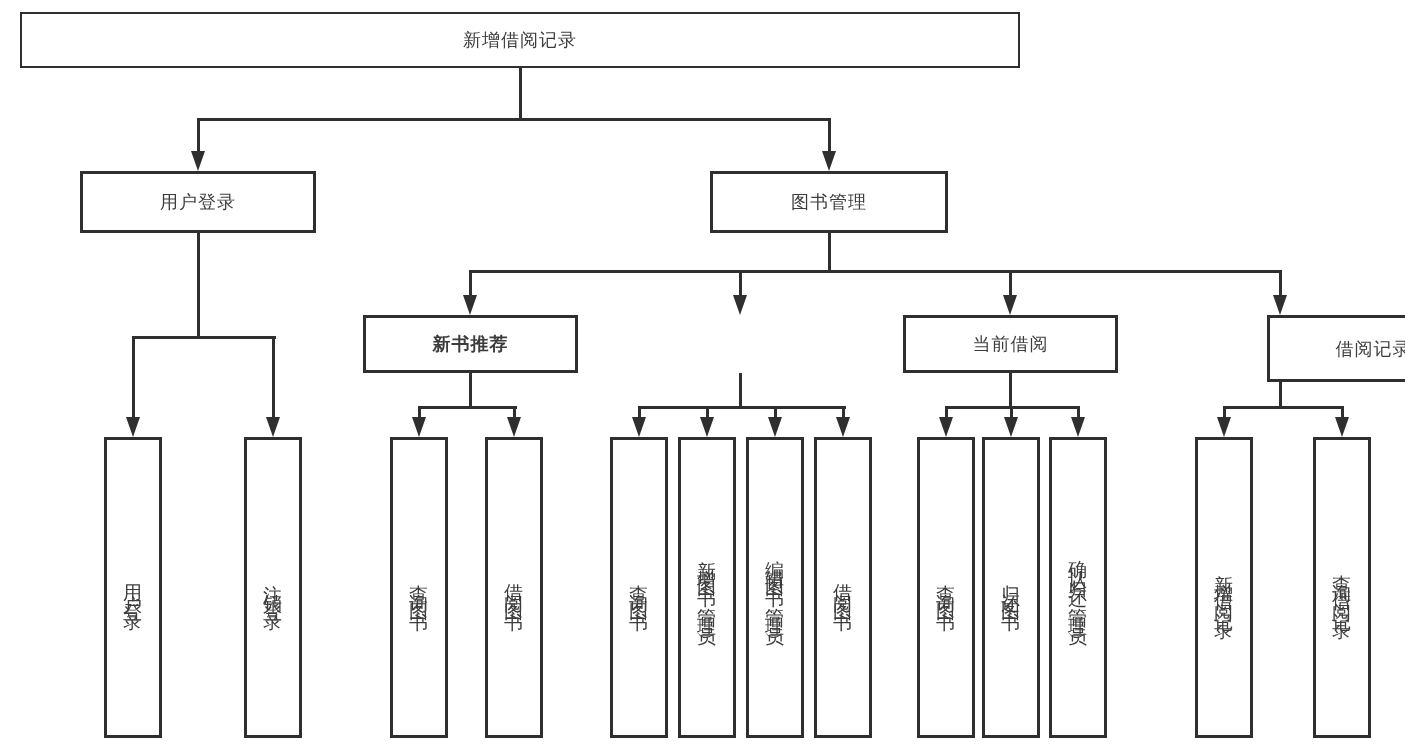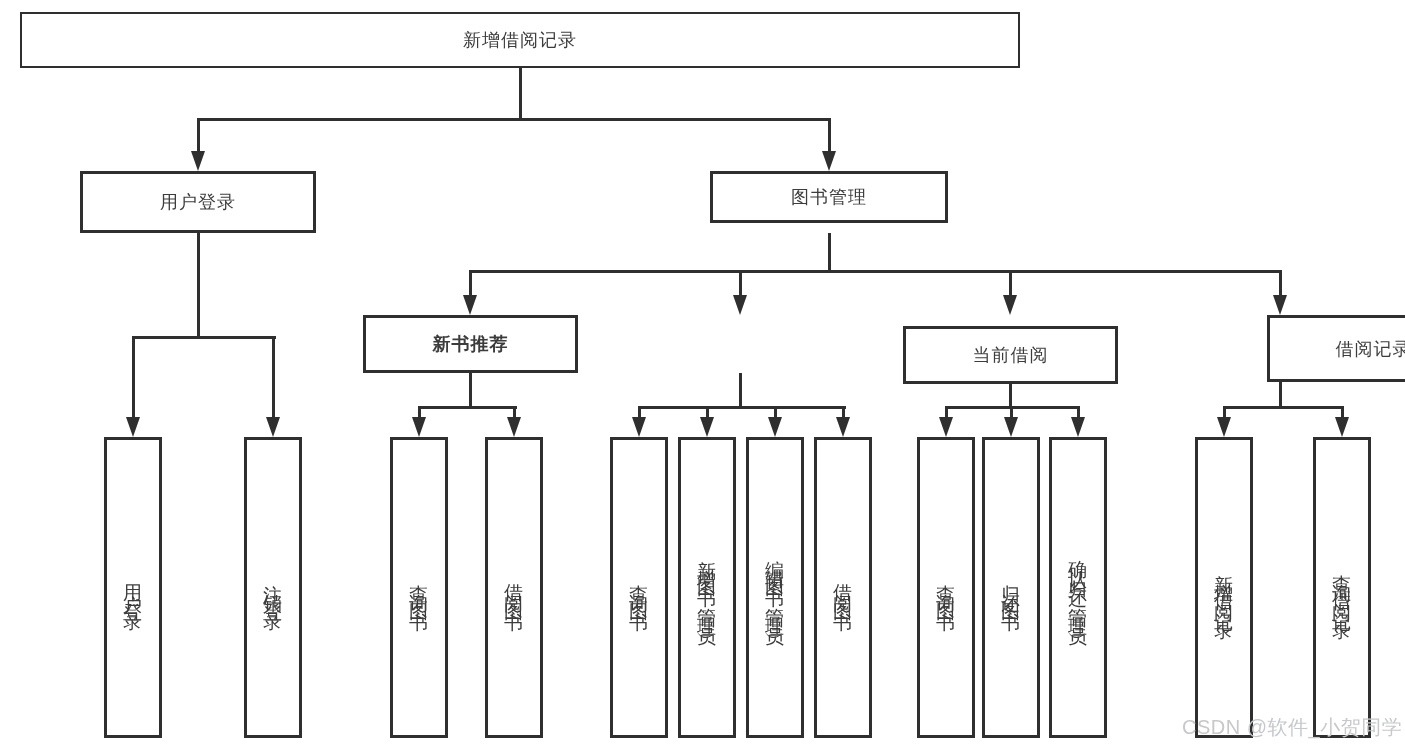--- a/index.html
+++ b/index.html
@@ -89,21 +89,21 @@
   <div class="vl" style="left:519px;top:68px;height:52px;"></div>
   <div class="hl" style="left:197px;top:118px;width:634px;"></div>
   <div class="vl" style="left:197px;top:118px;height:35px;"></div>
   <div class="vl" style="left:828px;top:118px;height:35px;"></div>
   <div class="ar" style="left:191px;top:151px;"></div>
   <div class="ar" style="left:822px;top:151px;"></div>
 
   <div class="box" style="left:80px;top:171px;width:236px;height:62px;">
     <span>用户登录</span>
   </div>
-  <div class="box" style="left:710px;top:171px;width:238px;height:52px;">
+  <div class="box" style="left:710px;top:171px;width:238px;height:62px;">
     <span>图书管理</span>
   </div>
 
   <div class="vl" style="left:197px;top:233px;height:105px;"></div>
   <div class="hl" style="left:132px;top:336px;width:144px;"></div>
   <div class="vl" style="left:132px;top:336px;height:82px;"></div>
   <div class="vl" style="left:272px;top:336px;height:82px;"></div>
   <div class="ar" style="left:126px;top:417px;"></div>
   <div class="ar" style="left:266px;top:417px;"></div>
 
@@ -114,21 +114,21 @@
   <div class="vl" style="left:1009px;top:270px;height:27px;"></div>
   <div class="vl" style="left:1279px;top:270px;height:27px;"></div>
   <div class="ar" style="left:463px;top:295px;"></div>
   <div class="ar" style="left:733px;top:295px;"></div>
   <div class="ar" style="left:1003px;top:295px;"></div>
   <div class="ar" style="left:1273px;top:295px;"></div>
 
   <div class="box" style="left:363px;top:315px;width:215px;height:58px;font-weight:bold;">
     <span>新书推荐</span>
   </div>
-  <div class="box" style="left:903px;top:326px;width:215px;height:58px;">
+  <div class="box" style="left:903px;top:315px;width:215px;height:58px;">
     <span>当前借阅</span>
   </div>
   <div class="box" style="left:1226px;top:315px;width:213px;height:67px;margin-left:41px;">
     <span>借阅记录</span>
   </div>
 
   <div class="vl" style="left:469px;top:373px;height:36px;"></div>
   <div class="hl" style="left:418px;top:406px;width:99px;"></div>
   <div class="vl" style="left:418px;top:406px;height:13px;"></div>
   <div class="vl" style="left:513px;top:406px;height:13px;"></div>
@@ -199,15 +199,14 @@
     <span class="vtext">确认归还（管理员）</span>
   </div>
 
   <div class="leaf" style="left:1195px;">
     <span class="vtext">新增借阅记录</span>
   </div>
   <div class="leaf" style="left:1313px;">
     <span class="vtext">查询借阅记录</span>
   </div>
 
-  <div class="watermark">CSDN @软件_小贺同学</div>
 
 </div>
 
 </body></html>

